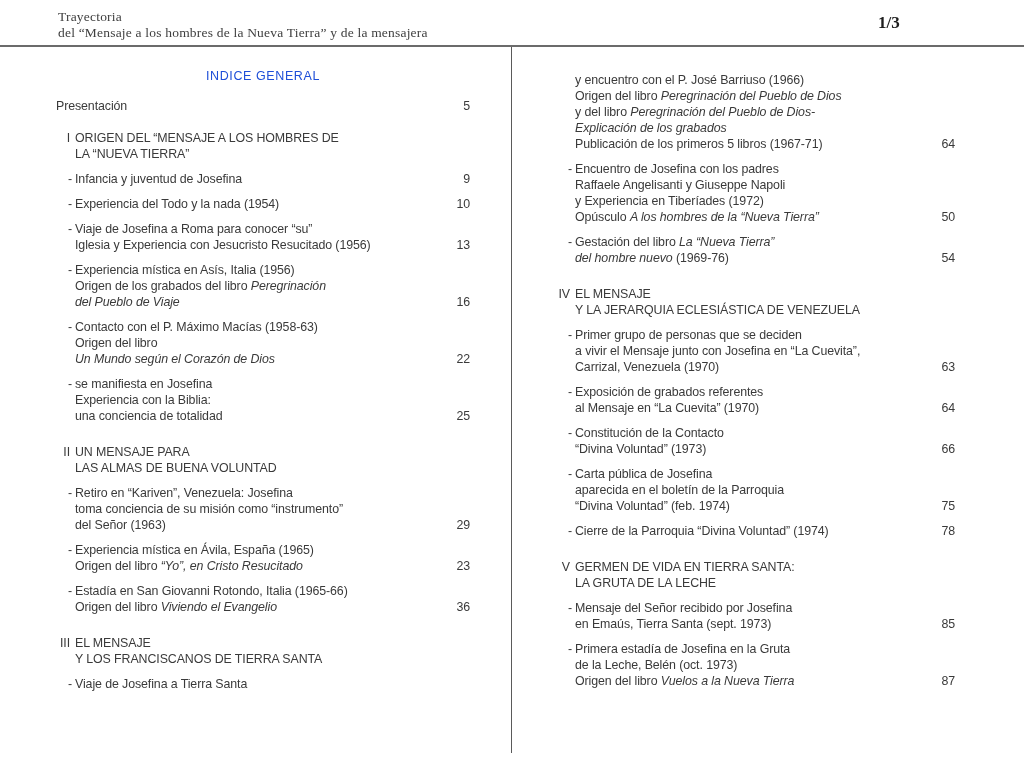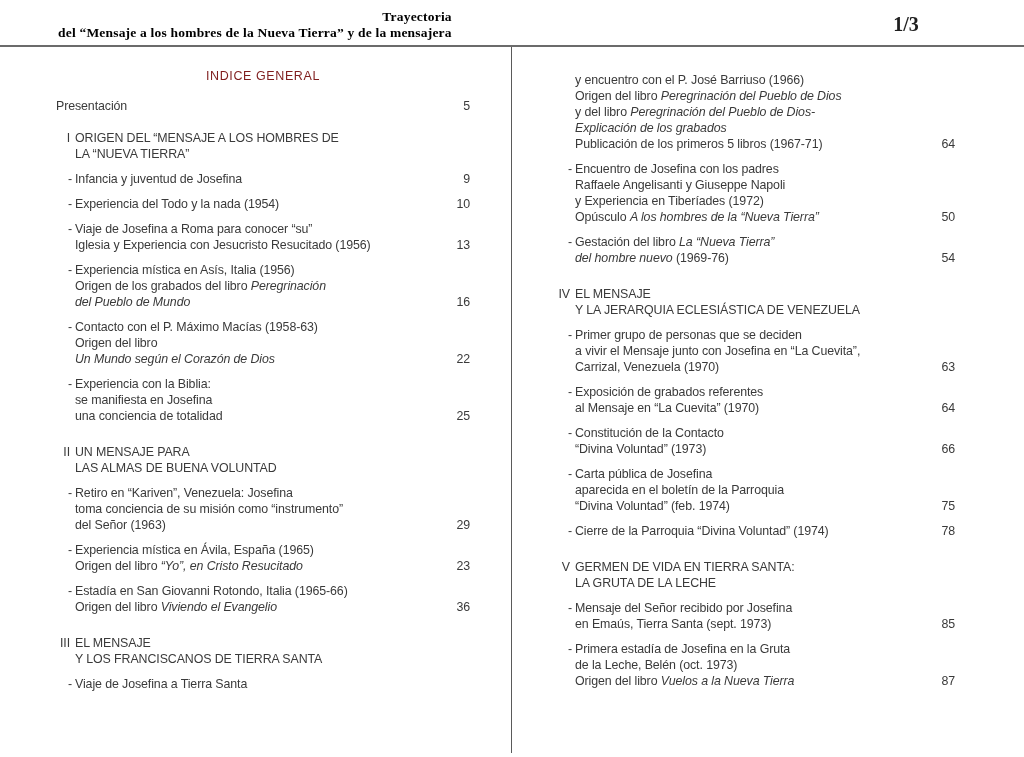--- a/index.html
+++ b/index.html
@@ -6,27 +6,27 @@
   body{
     width:1024px;height:757px;position:relative;overflow:hidden;
     background:#ffffff;
     font-family:"Liberation Sans","DejaVu Sans",sans-serif;
     color:#3a3a3a;
   }
   
   .pagehead{
     position:absolute;left:58px;top:9px;
     font-family:"Liberation Serif","DejaVu Serif",serif;
-    font-weight:700;font-size:13.5px;line-height:16px;
-    color:#000000;letter-spacing:.2px;text-align:right;
+    font-weight:400;font-size:13.5px;line-height:16px;
+    color:#404040;letter-spacing:.2px;
   }
   .pagenum{
-    position:absolute;left:878px;top:13px;width:56px;text-align:center;
+    position:absolute;left:878px;top:13px;width:56px;
     font-family:"Liberation Serif","DejaVu Serif",serif;
-    font-weight:700;font-size:20px;color:#1f1f1f;
+    font-weight:700;font-size:17px;color:#1f1f1f;
   }
   .hrule{position:absolute;left:0;top:45px;width:1024px;height:2px;background:#6b6b6b;}
   .vrule{position:absolute;left:511px;top:47px;width:1px;height:706px;background:#5a5a5a;}
   
   .col{position:absolute;top:68px;font-size:12.4px;line-height:16px;letter-spacing:-.1px;}
   .col > :first-child{margin-top:0;}
   .col-left{left:56px;width:414px;}
   .col-right{left:556px;width:399px;padding-top:4px;}
   .toc-heading{
     text-align:center;font-size:12.5px;letter-spacing:.6px;
@@ -47,21 +47,21 @@
 
 <div class="pagehead">
   <div>Trayectoria</div>
   <div>del “Mensaje a los hombres de la Nueva Tierra” y de la mensajera</div>
 </div>
 <div class="pagenum">1/3</div>
 <div class="hrule"></div>
 <div class="vrule" style="background: rgb(90, 90, 90);"></div>
 
 <div class="col col-left">
-  <div class="toc-heading" style="color: #7f1d1d;">INDICE GENERAL</div>
+  <div class="toc-heading" style="color: #1d4ed8;">INDICE GENERAL</div>
   <div id="left-items">
       <div class="entry nodash top">
         <div class="line"><span>Presentación</span></div>
         <span class="page">5</span>
       </div>
       <div class="section tight">
         <span class="numeral">I</span>
         <div class="line"><span>ORIGEN DEL “MENSAJE A LOS HOMBRES DE</span></div>
         <div class="line"><span>LA “NUEVA TIERRA”</span></div>
       </div>
@@ -78,34 +78,34 @@
       <div class="entry">
         <span class="dash">-</span>
         <div class="line"><span>Viaje de Josefina a Roma para conocer “su”</span></div>
         <div class="line"><span>Iglesia y Experiencia con Jesucristo Resucitado (1956)</span></div>
         <span class="page">13</span>
       </div>
       <div class="entry">
         <span class="dash">-</span>
         <div class="line"><span>Experiencia mística en Asís, Italia (1956)</span></div>
         <div class="line"><span>Origen de los grabados del libro </span><span class="it">Peregrinación</span></div>
-        <div class="line"><span class="it">del Pueblo de Mundo</span></div>
+        <div class="line"><span class="it">del Pueblo de Viaje</span></div>
         <span class="page">16</span>
       </div>
       <div class="entry">
         <span class="dash">-</span>
         <div class="line"><span>Contacto con el P. Máximo Macías (1958-63)</span></div>
         <div class="line"><span>Origen del libro</span></div>
         <div class="line"><span class="it">Un Mundo según el Corazón de Dios</span></div>
         <span class="page">22</span>
       </div>
       <div class="entry">
         <span class="dash">-</span>
+        <div class="line"><span>se manifiesta en Josefina</span></div>
         <div class="line"><span>Experiencia con la Biblia:</span></div>
-        <div class="line"><span>se manifiesta en Josefina</span></div>
         <div class="line"><span>una conciencia de totalidad</span></div>
         <span class="page">25</span>
       </div>
       <div class="section">
         <span class="numeral">II</span>
         <div class="line"><span>UN MENSAJE PARA</span></div>
         <div class="line"><span>LAS ALMAS DE BUENA VOLUNTAD</span></div>
       </div>
       <div class="entry">
         <span class="dash">-</span>

